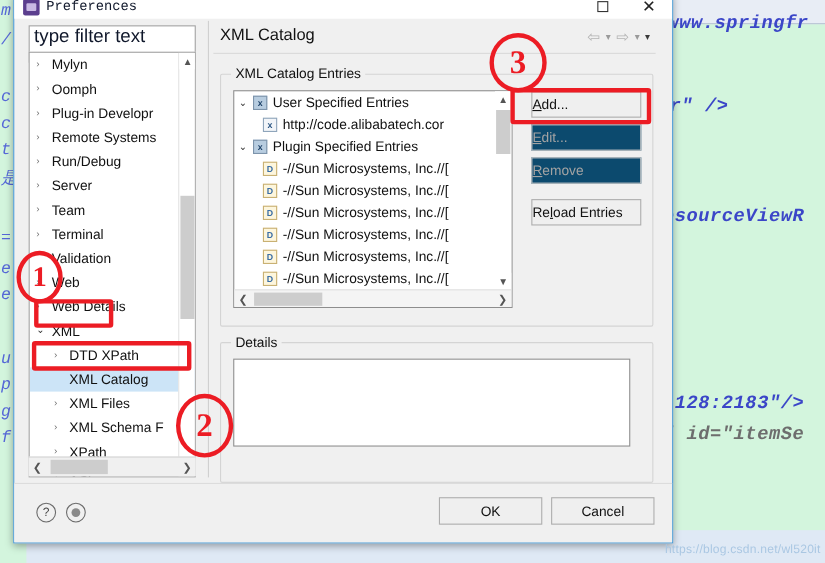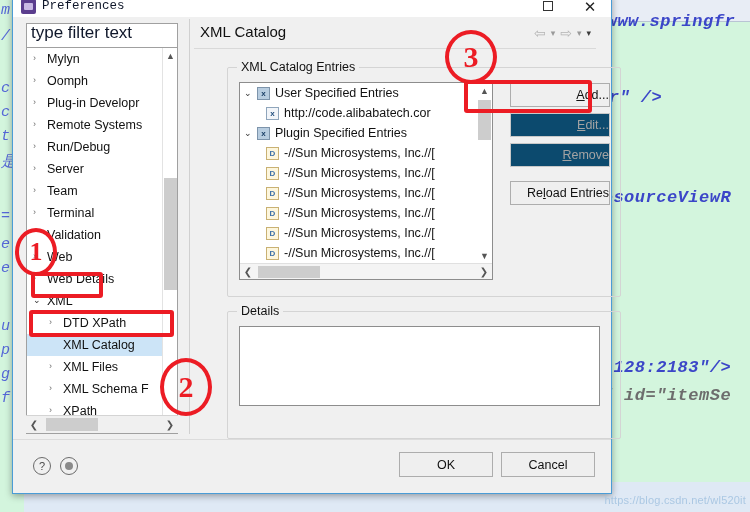--- a/index.html
+++ b/index.html
@@ -139,21 +139,21 @@
     position:absolute; right:8px; top:6px; display:flex; align-items:center; gap:5px;
   }
   .nav-arrow{ font-size:14px; color:#b4b4b4; }
   .nav-caret{ font-size:9px; color:#9a9a9a; }
   .nav-caret.filled{ color:#3a3a3a; }
   #page-sep{
     position:absolute; left:4px; top:29px; width:402px; height:1px; background:#d9d9d9;
   }
 
   .group{
-    position:absolute; border:1px solid #d4d4d4; border-radius:2px;margin-left:27px;
+    position:absolute; border:1px solid #d4d4d4; border-radius:2px;
   }
   .group-label{
     position:absolute; top:-8px; left:9px; background:#f0f0f0;
     padding:0 4px; font-size:12.5px; color:#111;
   }
 
   #entries-group{ left:10px; top:48px; width:394px; height:230px; }
   #entries-list{
     position:absolute; left:11px; top:14px; width:254px; height:198px;
     background:#fff; border:1px solid #8d8d8d; overflow:hidden;
@@ -182,21 +182,21 @@
   #entries-hscroll{
     position:absolute; left:0; bottom:0; width:100%; height:16px;
     background:#f4f4f4; display:flex; align-items:center; border-top:1px solid #e0e0e0;
   }
   #entries-hthumb{ height:12px;width:62px;background:#cdcdcd;margin-left:2px;}
 
   .sidebtn{
     position:absolute; left:282px; width:100px; height:24px;
     background:#efefef; border:1px solid #adadad;
     font-size:12.5px; color:#111;
-    display:flex; align-items:center; justify-content:flex-end;
+    display:flex; align-items:center; justify-content:flex-start;
   }
   .sidebtn.disabled{ color:#a3a3a3; border-color:#c8c8c8; background:#0c4a6e;}
   .mn{ text-decoration:underline; }
 
   #details-group{ left:10px; top:292px; width:394px; height:128px; }
   #details-box{
     position:absolute; left:11px; top:14px; width:361px; height:80px;
     background:#fff; border:1px solid #8d8d8d;
   }
 

